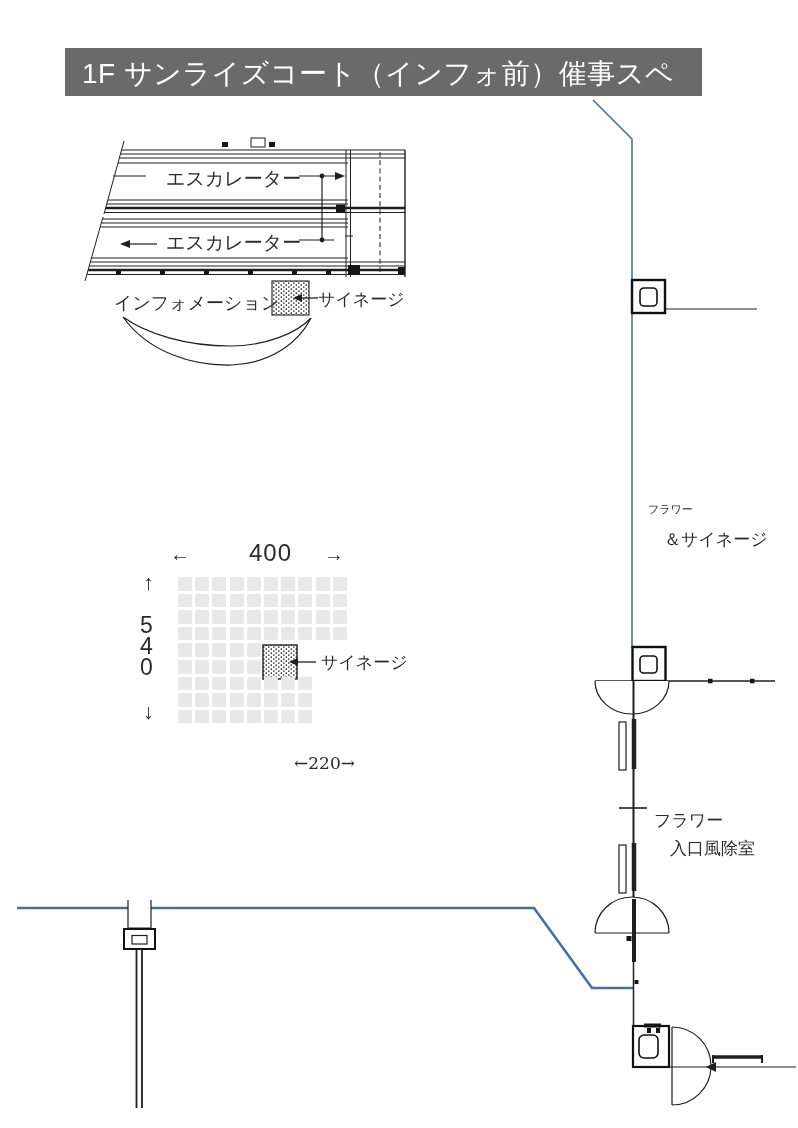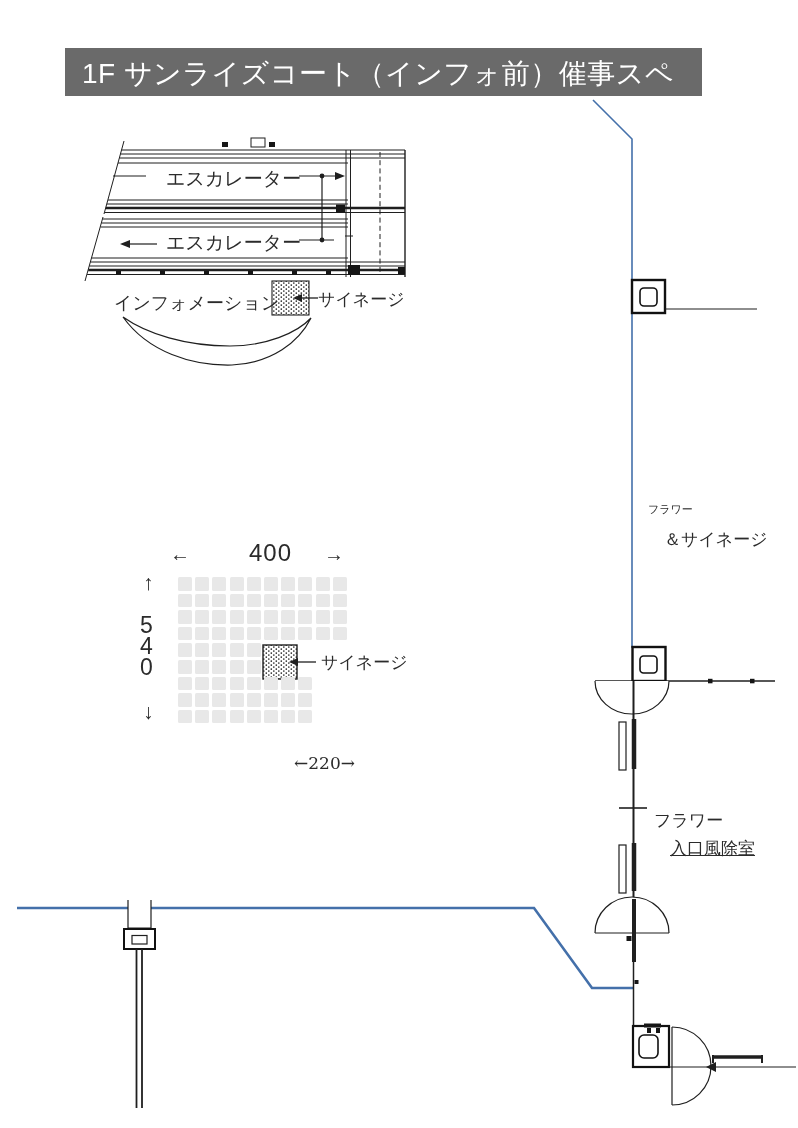--- a/index.html
+++ b/index.html
@@ -285,16 +285,16 @@
     <div>0</div>
   </div>
   <div class="lbl" style="left:143px;top:700px;font-size:21px;">↓</div>
 
   <div class="lbl" style="left:321px;top:651px;font-size:17px;">サイネージ</div>
   <div class="lbl" style="left:294px;top:753px;font-size:17px;font-family:'DejaVu Serif','Liberation Serif',serif;">←220→</div>
 
   <div class="lbl" style="left:648px;top:502px;font-size:11px;">フラワー</div>
   <div class="lbl" style="left:664px;top:528px;font-size:17px;">＆サイネージ</div>
   <div class="lbl" style="left:654px;top:809px;font-size:17px;">フラワー</div>
-  <div class="lbl" style="left:670px;top:837px;font-size:17px;text-decoration:underline;">入口風除室</div>
+  <div class="lbl" style="left:670px;top:837px;font-size:17px;">入口風除室</div>
 
 
 </div>
 
 </body></html>

